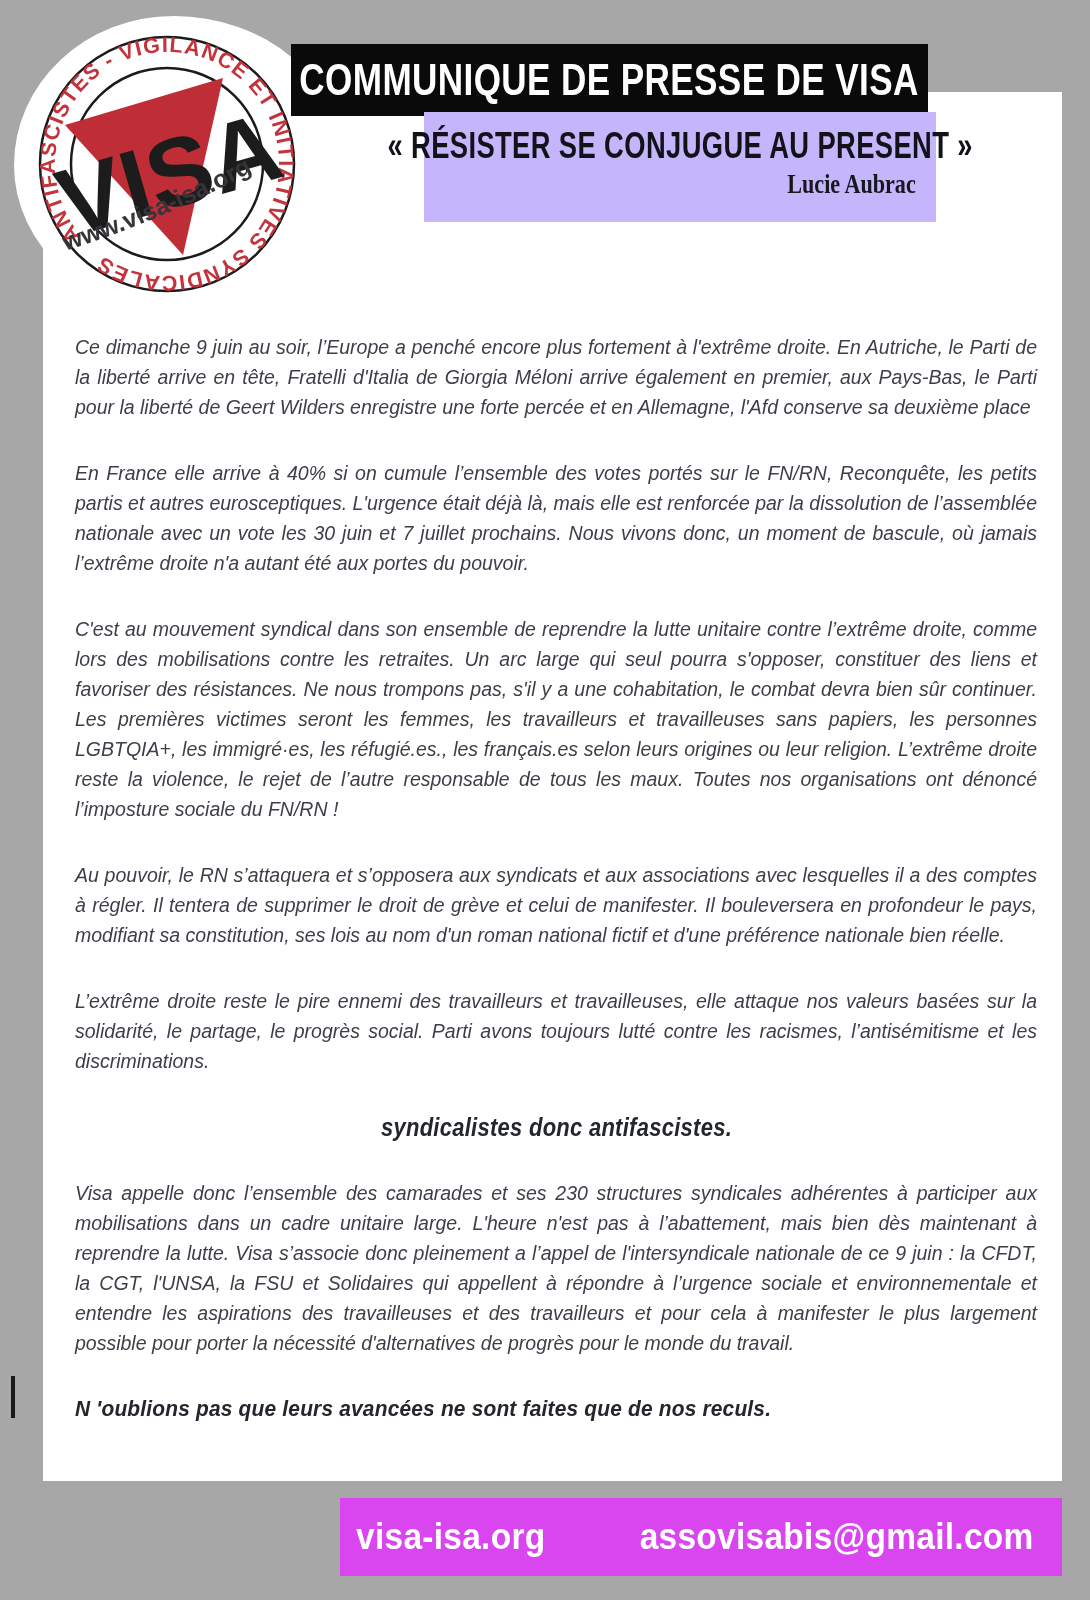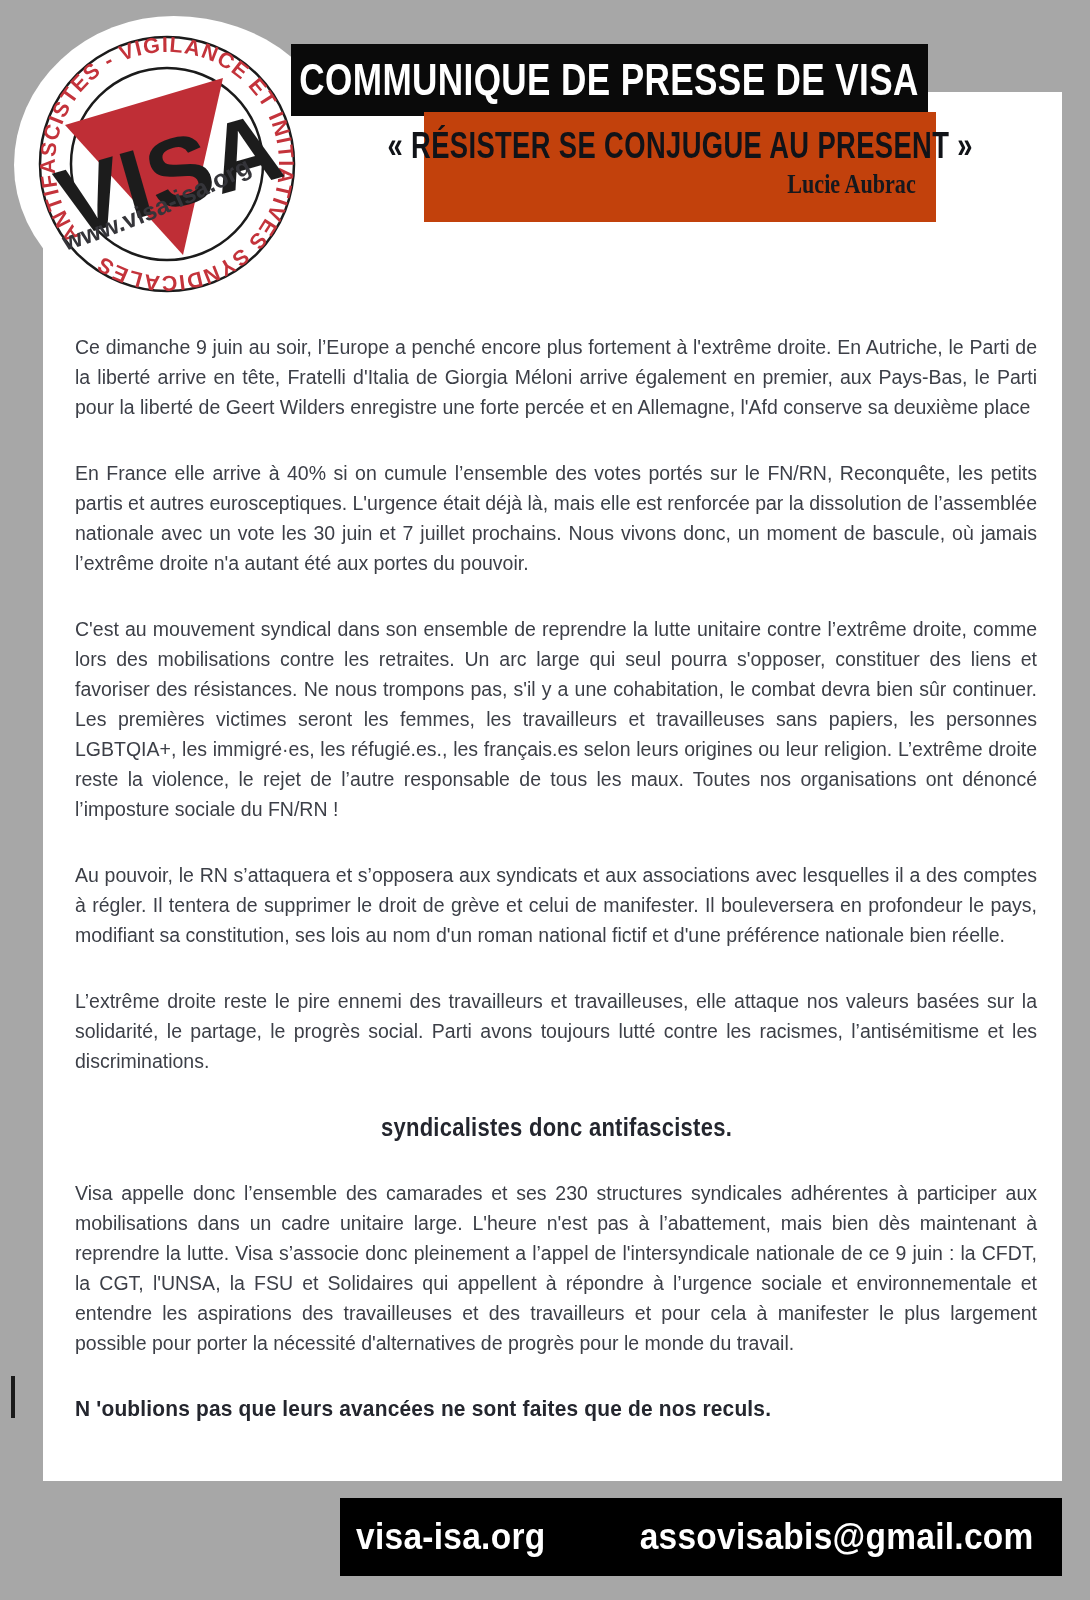--- a/index.html
+++ b/index.html
@@ -8,44 +8,44 @@
   .panel{position:absolute;left:43px;top:92px;width:1019px;height:1389px;background:#ffffff;z-index:1;}
   
   .logo-blob{position:absolute;left:14px;top:16px;width:326px;height:298px;background:#ffffff;
              border-radius:49% 51% 48% 52% / 50% 47% 53% 50%;z-index:2;}
   .logo-svg{position:absolute;left:17px;top:14px;width:300px;height:300px;z-index:3;}
   
   .banner-black{position:absolute;left:291px;top:44px;width:637px;height:72px;background:#0a0a0a;
                 display:flex;align-items:center;justify-content:center;z-index:4;}
   .banner-black span{color:#ffffff;font-weight:bold;font-size:45px;white-space:nowrap;
                 display:inline-block;transform:scaleX(0.78);letter-spacing:0.5px;}
-  .banner-yellow{position:absolute;left:424px;top:112px;width:512px;height:110px;background:#c2410c;
+  .banner-yellow{position:absolute;left:424px;top:112px;width:512px;height:110px;background:#c4b5fd;
                 z-index:4;padding:0;}
   .banner-yellow .quote{display:flex;justify-content:center;margin-top:13px;}
   .banner-yellow .quote span{color:#111318;font-weight:bold;font-size:36px;white-space:nowrap;
                 display:inline-block;transform:scaleX(0.76);letter-spacing:0.5px;}
   .banner-yellow .author{text-align:right;padding-right:20px;margin-top:2px;font-family:Liberation Serif, serif;}
   .banner-yellow .author span{color:#16181d;font-weight:bold;font-size:27px;white-space:nowrap;
                 display:inline-block;transform:scaleX(0.82);transform-origin:right center;}
   .dateline{position:absolute;right:55px;top:258px;z-index:4;}
   .dateline span{color:#292b33;font-weight:800;font-size:31px;white-space:nowrap;
                 display:inline-block;transform:scaleX(0.95);transform-origin:right center;letter-spacing:0.5px;}
   
   .body-text{position:absolute;left:75px;top:332px;width:962px;z-index:4;
              color:#3c3f47;font-size:19.5px;line-height:30px;}
-  .body-text p{margin:0 0 36px 0;text-align:justify;}
+  .body-text p{margin:0 0 36px 0;text-align:justify;font-style:italic;}
   .mid-heading{margin:10px 0 34px 0 !important;text-align:center !important;}
   .mid-heading span{color:#24262e;font-weight:800;font-size:25px;display:inline-block;
              transform:scaleX(0.88);letter-spacing:0.3px;}
   .closing-bold{margin:14px 0 0 0 !important;text-align:center;}
   .closing-bold span{color:#24262e;font-weight:800;font-size:22px;display:inline-block;
              transform:scaleX(0.95);transform-origin:left center;letter-spacing:0.2px;}
   .left-tick{position:absolute;left:11px;top:1376px;width:4px;height:42px;background:#1a1a1a;z-index:4;}
   
-  .footer-bar{position:absolute;left:340px;top:1498px;width:722px;height:78px;background:#000000;
+  .footer-bar{position:absolute;left:340px;top:1498px;width:722px;height:78px;background:#d946ef;
              display:flex;align-items:center;justify-content:space-between;
              padding:0 28px 0 16px;box-sizing:border-box;z-index:4;}
   .footer-bar span{color:#ffffff;font-weight:800;font-size:36px;white-space:nowrap;
              display:inline-block;transform:scaleX(0.93);letter-spacing:0.3px;}
   .footer-bar .site{transform-origin:left center;}
   .footer-bar .mail{transform-origin:right center;}
 </style>
 </head>
 <body>
 

